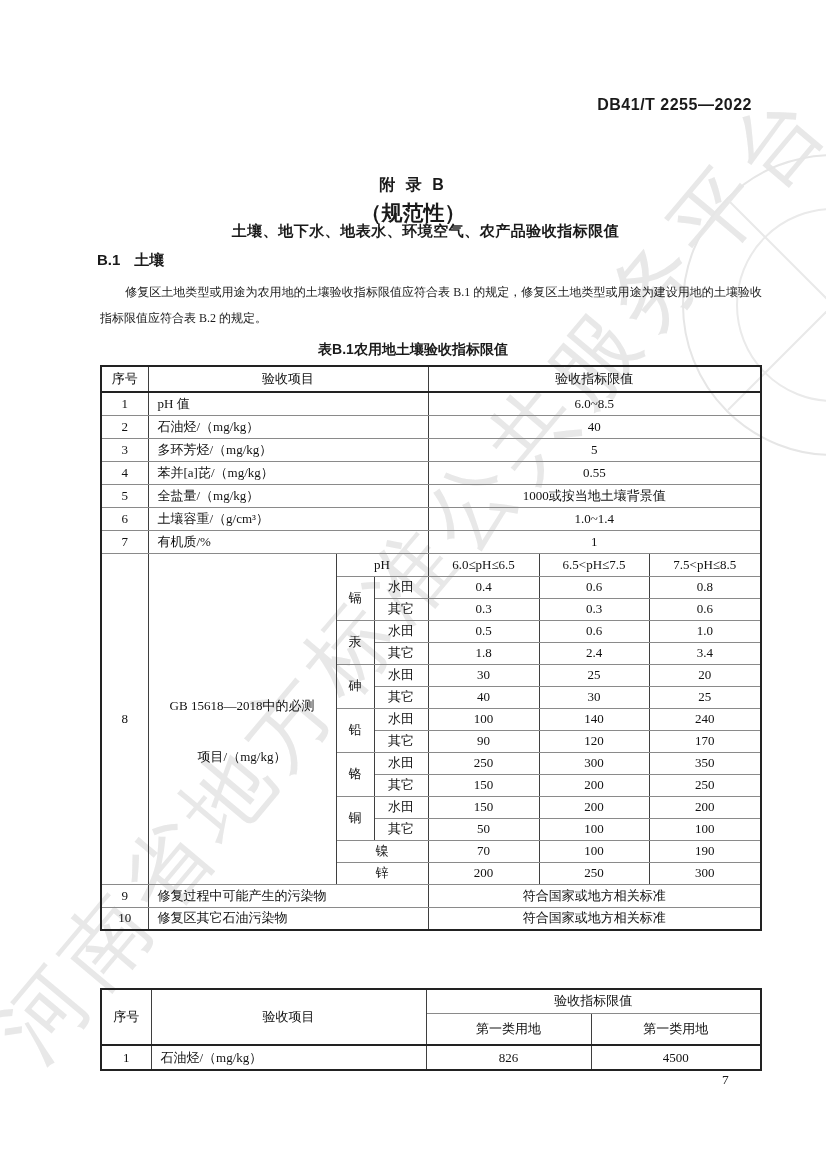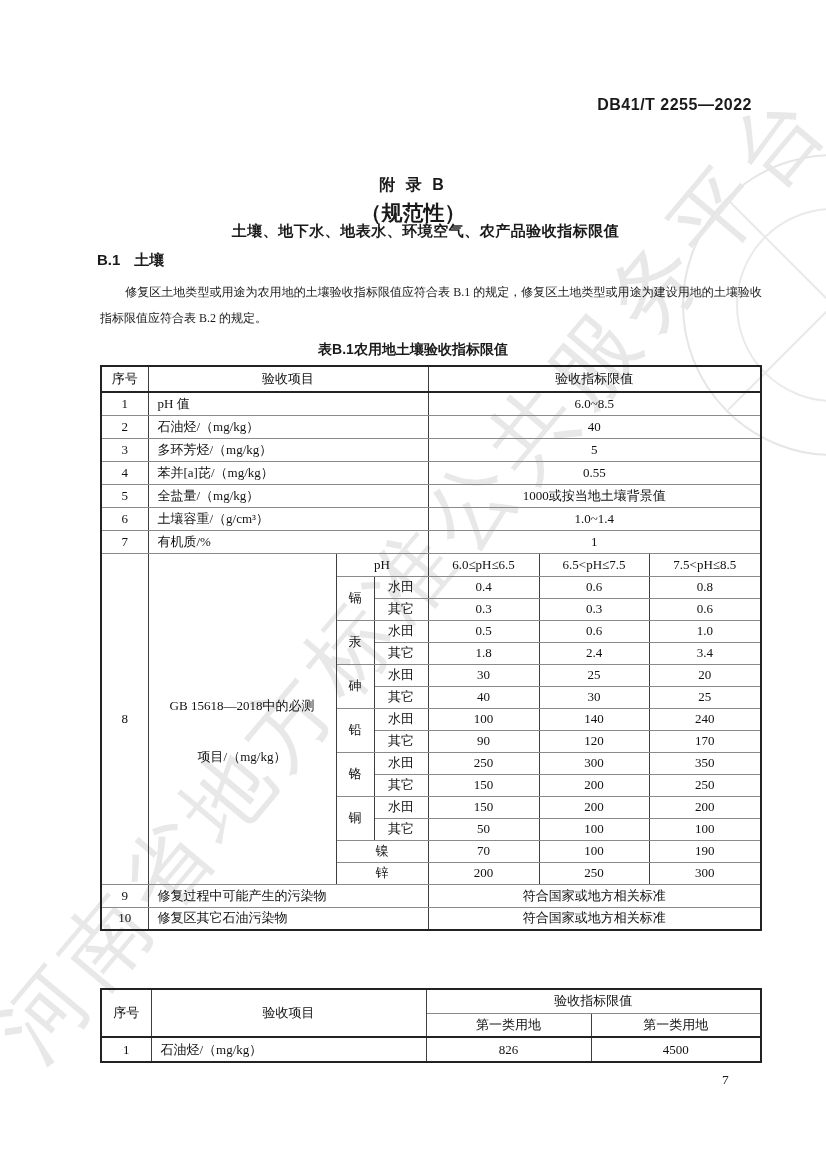--- a/index.html
+++ b/index.html
@@ -52,21 +52,21 @@
   .b1 { top:365px; }
   .b1 td { height:23px; }
   .b1 tr.hdr td { height:26px; border-bottom:2px solid #222; }
   .b1 td.left { text-align:left; padding-left:9px; }
   .b1 tr.m td { height:22px; }
   .b1 td.proj div { line-height:27px;margin-top:24px; }
 
   .b2 { top:988px; }
   .b2 td { height:25px; }
   .b2 tr.top td { height:24px; }
-  .b2 tr.sub td { height:24px; border-bottom:2px solid #222;font-family:Liberation Mono, monospace; }
+  .b2 tr.sub td { height:32px; border-bottom:2px solid #222;font-family:Liberation Mono, monospace; }
   .b2 td.thickb { border-bottom:2px solid #222; }
   .b2 td.left { text-align:left; padding-left:9px; }
 
   .page-num { position:absolute; top:1072px; left:722px; font-size:13.5px; }
 </style>
 </head>
 <body>
 
 <div class="page">
 

